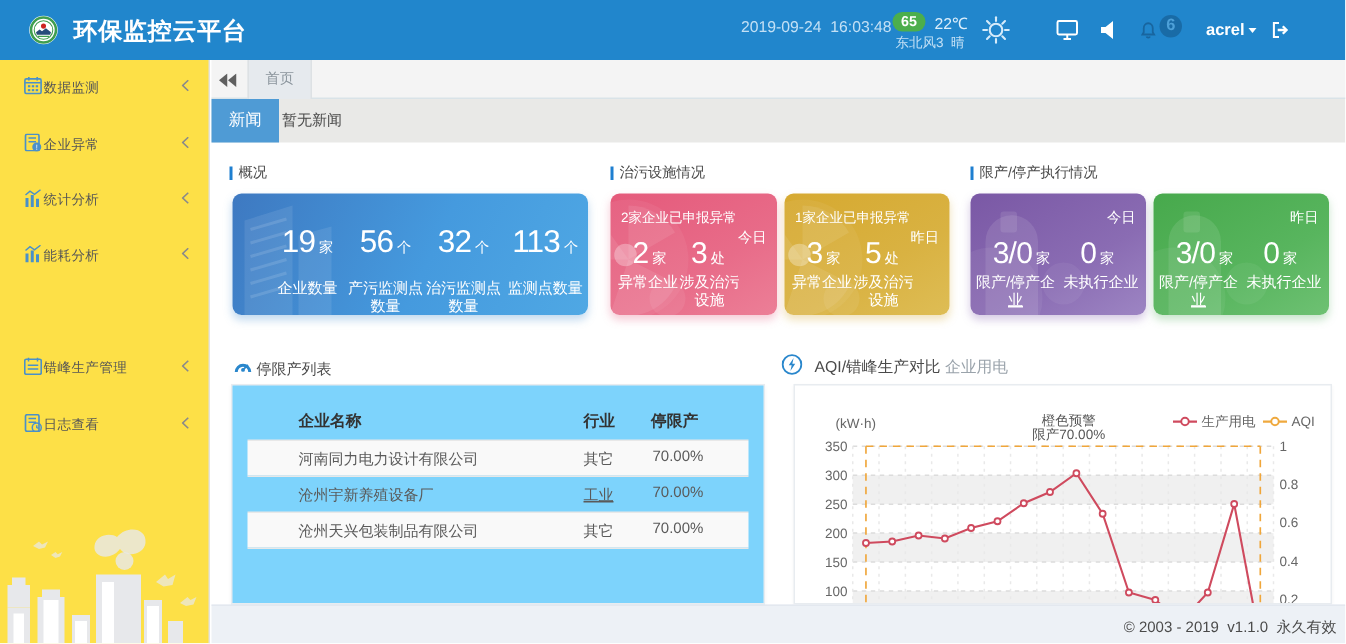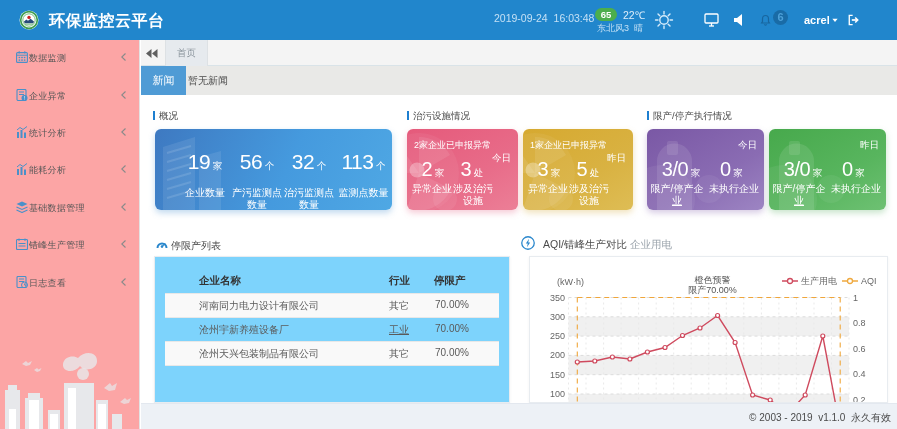--- a/index.html
+++ b/index.html
@@ -11,21 +11,21 @@
 #header { position:absolute; left:0; top:0; width:897px; height:40px; background:#2186cc; }
 #title { position:absolute; left:49px; top:11px; color:#fff; font-size:16px; font-weight:bold; letter-spacing:0.5px; }
 #datetime { position:absolute; left:494px; top:12px; font-size:10.5px; color:#c3e0f5; }
 #aqipill { position:absolute; left:595px; top:8px; width:22px; height:13px; background:#4cae4c; border-radius:7px; color:#fff; font-size:9.5px; font-weight:bold; text-align:center; line-height:13px; }
 #temp { position:absolute; left:623px; top:8px; font-size:10.5px; color:#dceefb; }
 #wind { position:absolute; left:597px; top:22px; font-size:9px; color:#c3e0f5; }
 #acrel { position:absolute; left:804px; top:14px; font-size:11px; font-weight:bold; color:#fff; }
 #logout-t { position:absolute; left:908px; top:14px; font-size:11px; font-weight:bold; color:#fff; }
 
 
-#sidebar { position:absolute; left:0; top:40px; width:140px; height:389px; background:#fca5a5; border-right:1px solid #e2e2e2; }
+#sidebar { position:absolute; left:0; top:40px; width:140px; height:389px; background:#fde047; border-right:1px solid #e2e2e2; }
 .mi { position:absolute; left:0; width:140px; height:37px; }
 .mi .ictn { position:absolute; left:16px; top:50%; margin-top:-6px; width:12px; height:12px; }
 .mi .mtxt { position:absolute; left:29px; top:50%; margin-top:-5px; font-size:9px; color:#565656; letter-spacing:0.3px; }
 .mi .chev { position:absolute; right:14px; top:50%; margin-top:-4px; width:5px; height:8px; }
 
 
 #row1 { position:absolute; left:141px; top:40px; width:857px; height:26px; background:#f4f4f4; border-bottom:1px solid #d9e3e8; }
 #tab-home { position:absolute; left:24px; top:0; width:43px; height:26px; background:#e6eaee; border-left:1px solid #dde1e4; border-right:1px solid #dde1e4; color:#8a949c; font-size:9.5px; text-align:center; line-height:26px; }
 #row1 .vline { position:absolute; top:0; width:1px; height:26px; background:#e0e0e0; }
 #closeops { position:absolute; right:3px; top:0; font-size:10px; color:#6a6a6a; line-height:26px; }
@@ -198,31 +198,20 @@
         </svg>
     </div>
     <div class="mi" style="top:110px">
       <svg class="ictn" viewBox="0 0 12 12">
           <rect x="1" y="6" width="2" height="6" fill="#4a90c9"></rect>
           <rect x="4.5" y="4" width="2" height="8" fill="#4a90c9"></rect>
           <rect x="8" y="6.5" width="2" height="5.5" fill="#4a90c9"></rect>
           <polyline points="1,4 4,1.5 7,3.5 11,0.5" fill="none" stroke="#4a90c9" stroke-width="1"></polyline>
         </svg>
       <div class="mtxt">能耗分析</div>
-      <svg class="chev" viewBox="0 0 5 8">
-          <path d="M4.5 0.5 L0.8 4 L4.5 7.5" fill="none" stroke="#8a8a8a" stroke-width="1.1"></path>
-        </svg>
-    </div>
-    <div class="mi" style="top:148px">
-      <svg class="ictn" viewBox="0 0 12 12">
-          <path d="M6 0.5 L11.5 3 L6 5.5 L0.5 3 Z" fill="#4a90c9"></path>
-          <path d="M0.5 6 L6 8.5 L11.5 6" fill="none" stroke="#4a90c9" stroke-width="1.1"></path>
-          <path d="M0.5 9 L6 11.5 L11.5 9" fill="none" stroke="#4a90c9" stroke-width="1.1"></path>
-        </svg>
-      <div class="mtxt">基础数据管理</div>
       <svg class="chev" viewBox="0 0 5 8">
           <path d="M4.5 0.5 L0.8 4 L4.5 7.5" fill="none" stroke="#8a8a8a" stroke-width="1.1"></path>
         </svg>
     </div>
     <div class="mi" style="top:185px">
       <svg class="ictn" viewBox="0 0 12 12">
           <rect x="0.5" y="1.5" width="11" height="10" rx="1" fill="none" stroke="#4a90c9" stroke-width="1.1"></rect>
           <line x1="3" y1="0.5" x2="3" y2="3" stroke="#4a90c9"></line>
           <line x1="9" y1="0.5" x2="9" y2="3" stroke="#4a90c9"></line>
           <line x1="2.5" y1="5.5" x2="9.5" y2="5.5" stroke="#4a90c9"></line>

